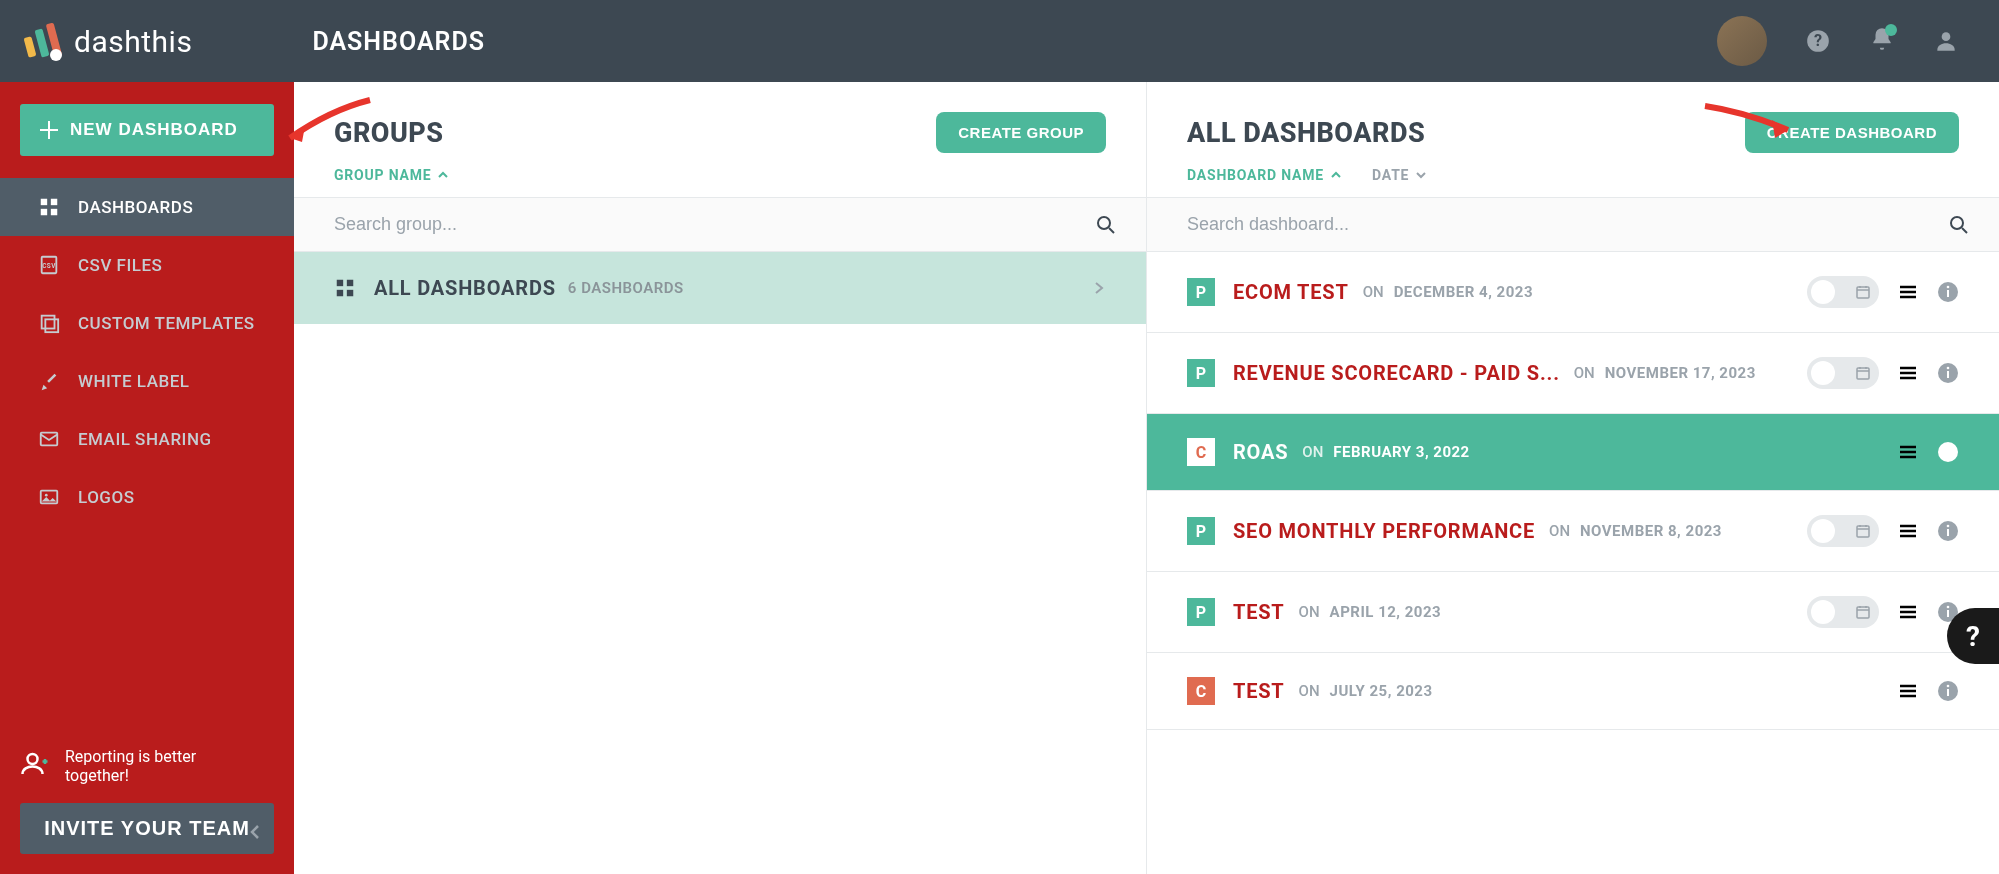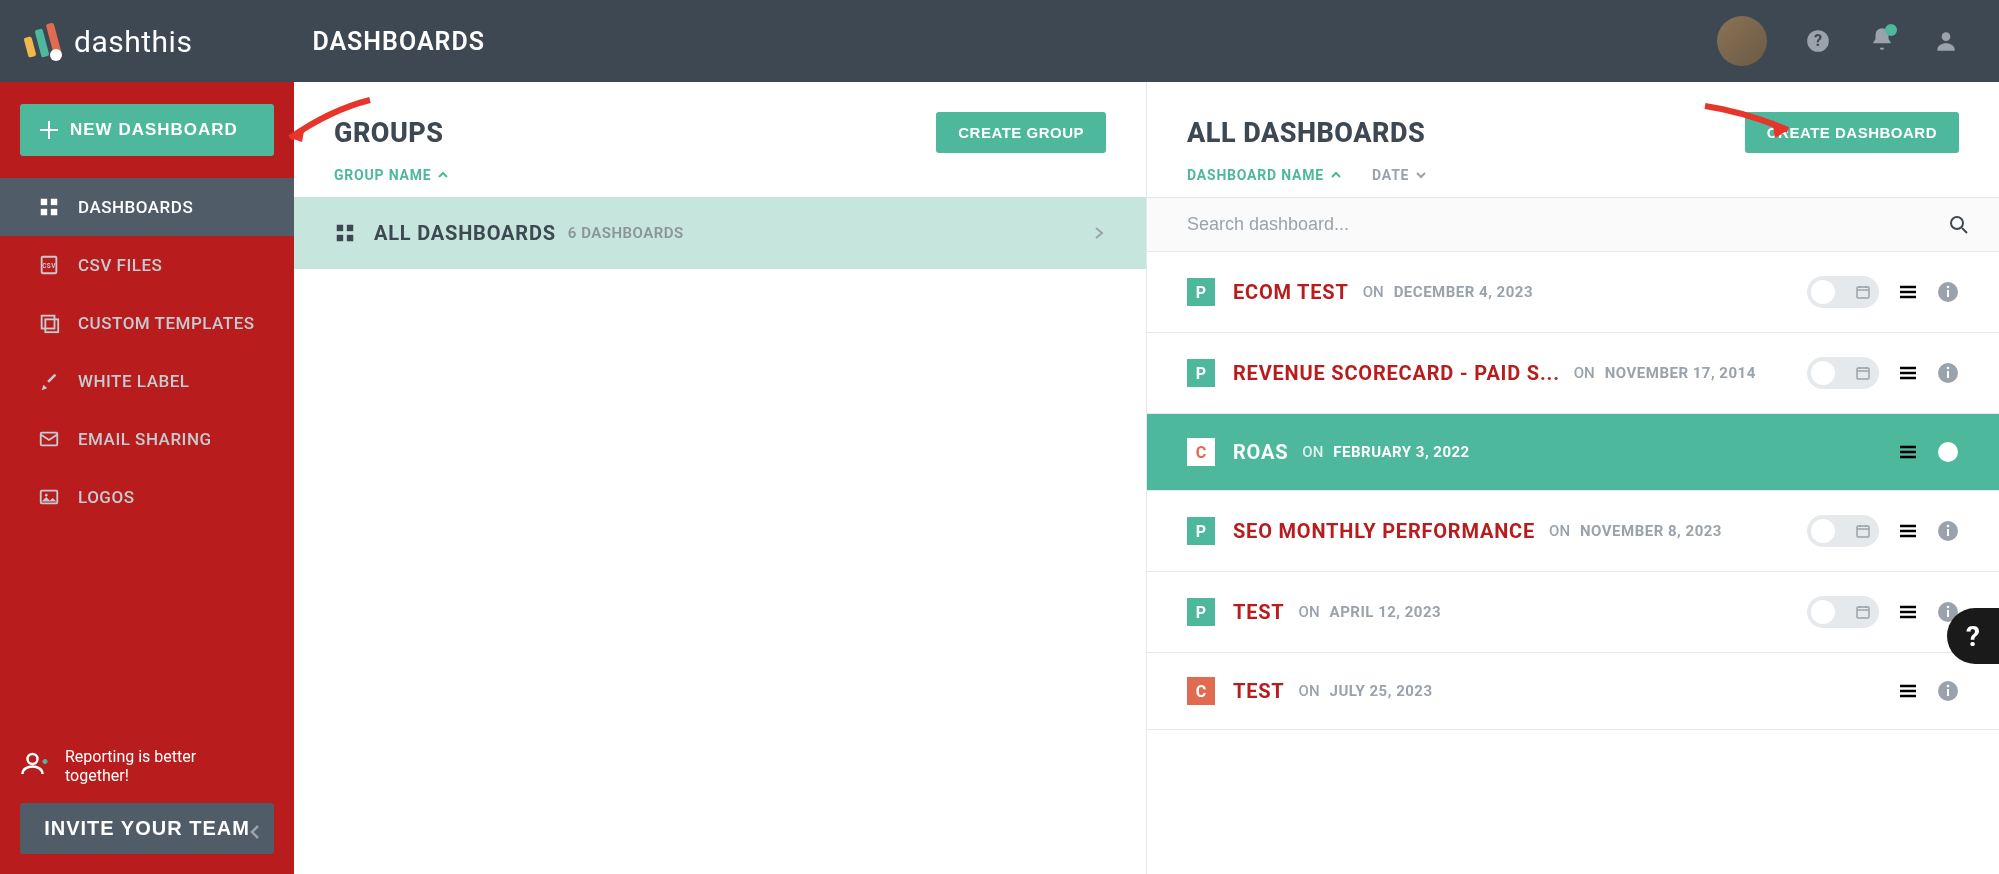--- a/index.html
+++ b/index.html
@@ -27,21 +27,21 @@
 .sidebar-footer { margin-top: auto; padding: 20px; }
 .team-promo { display: flex; gap: 15px; color: #fff; font-size: 16px; margin-bottom: 18px; }
 .team-promo svg { width: 30px; height: 30px; fill: #fff; flex-shrink: 0; margin-top: 2px; }
 .invite-btn { width: 100%; background: #505d68; color: #fff; border: none; padding: 14px; font-size: 20px; font-weight: 700; letter-spacing: 1px; cursor: pointer; border-radius: 3px; }
 .collapse { position: absolute; bottom: 30px; right: 30px; color: #9aa3ab; cursor: pointer; }
 .collapse svg { width: 16px; height: 16px; fill: #9aa3ab; }
 
 .panel { flex: 1; background: #fff; border-right: 1px solid #e6e9eb; display: flex; flex-direction: column; }
 .panel-header { display: flex; align-items: center; justify-content: space-between; padding: 30px 40px 14px; }
 .panel-title { font-size: 27px; font-weight: 800; color: #3d4852; letter-spacing: 0.5px; }
-.create-btn { background: #4db89b; color: #fff; border: none; padding: 12px 22px; font-size: 15px; font-weight: 700; letter-spacing: 0.5px; cursor: pointer; border-radius: 3px; }
+.create-btn { background: #4db89b; color: #fff; border: none; padding: 12px 22px; font-size: 15px; font-weight: 700; letter-spacing: 0.5px; cursor: pointer; border-radius: 8px; }
 .sort-row { padding: 0 40px 14px; display: flex; gap: 30px; }
 .sort-label { font-size: 14px; font-weight: 700; color: #4db89b; letter-spacing: 0.8px; display: flex; align-items: center; gap: 6px; cursor: pointer; }
 .sort-label.inactive { color: #9aa3ab; }
 .sort-label svg { width: 12px; height: 12px; }
 .search-row { position: relative; border-top: 1px solid #e6e9eb; border-bottom: 1px solid #e6e9eb; }
 .search-input { width: 100%; border: none; padding: 16px 40px; font-size: 18px; color: #666; outline: none; background: #fafafa; }
 .search-input::placeholder { color: #9aa3ab; }
 .search-icon { position: absolute; right: 30px; top: 50%; transform: translateY(-50%); width: 20px; height: 20px; fill: #3d4852; }
 
 .group-row { display: flex; align-items: center; padding: 24px 40px; background: #c6e5dc; cursor: pointer; }
@@ -189,20 +189,27 @@
     <button class="create-btn">CREATE GROUP</button>
   </div>
   <div class="sort-row">
     <div class="sort-label">
       <span>GROUP NAME</span>
       <svg viewBox="0 0 12 12">
             <path d="M2 8l4-4 4 4" fill="none" stroke="#4db89b" stroke-width="2"></path>
           </svg>
     </div>
   </div>
+  <div class="search-row">
+    <input class="search-input" placeholder="Search group..." style="">
+    <svg class="search-icon" viewBox="0 0 20 20">
+          <circle cx="8" cy="8" r="6" fill="none" stroke="#3d4852" stroke-width="2"></circle>
+          <path d="M13 13l5 5" stroke="#3d4852" stroke-width="2"></path>
+        </svg>
+  </div>
   <div class="group-row">
     <svg class="gicon" viewBox="0 0 24 24">
           <rect x="3" y="3" width="7" height="7"></rect>
           <rect x="14" y="3" width="7" height="7"></rect>
           <rect x="3" y="14" width="7" height="7"></rect>
           <rect x="14" y="14" width="7" height="7"></rect>
         </svg>
     <span class="group-name">ALL DASHBOARDS</span>
     <span class="group-count">6 DASHBOARDS</span>
     <svg class="group-chevron" viewBox="0 0 14 14">
@@ -257,21 +264,21 @@
               <circle cx="11" cy="11" r="10"></circle>
               <rect x="10" y="9" width="2" height="7" fill="#fff"></rect>
               <circle cx="11" cy="6" r="1.3" fill="#fff"></circle>
             </svg>
           </div>
         </div>
         <div class="dash-row">
           <div class="badge p">P</div>
           <span class="dash-name">REVENUE SCORECARD - PAID S...</span>
           <span class="dash-on">ON</span>
-          <span class="dash-date">NOVEMBER 17, 2014</span>
+          <span class="dash-date">NOVEMBER 17, 2023</span>
           <div class="dash-actions">
             <div class="toggle">
               <svg class="toggle-cal" viewBox="0 0 16 16">
                 <rect x="2" y="3" width="12" height="11" rx="1" fill="none" stroke="#9aa3ab" stroke-width="1.5"></rect>
                 <path d="M2 6h12M5 2v2M11 2v2" stroke="#9aa3ab" stroke-width="1.5"></path>
               </svg>
             </div>
             <svg class="menu-icon" viewBox="0 0 22 22">
               <path d="M3 6h16M3 11h16M3 16h16" stroke="currentColor" stroke-width="2.5" fill="none"></path>
             </svg>

